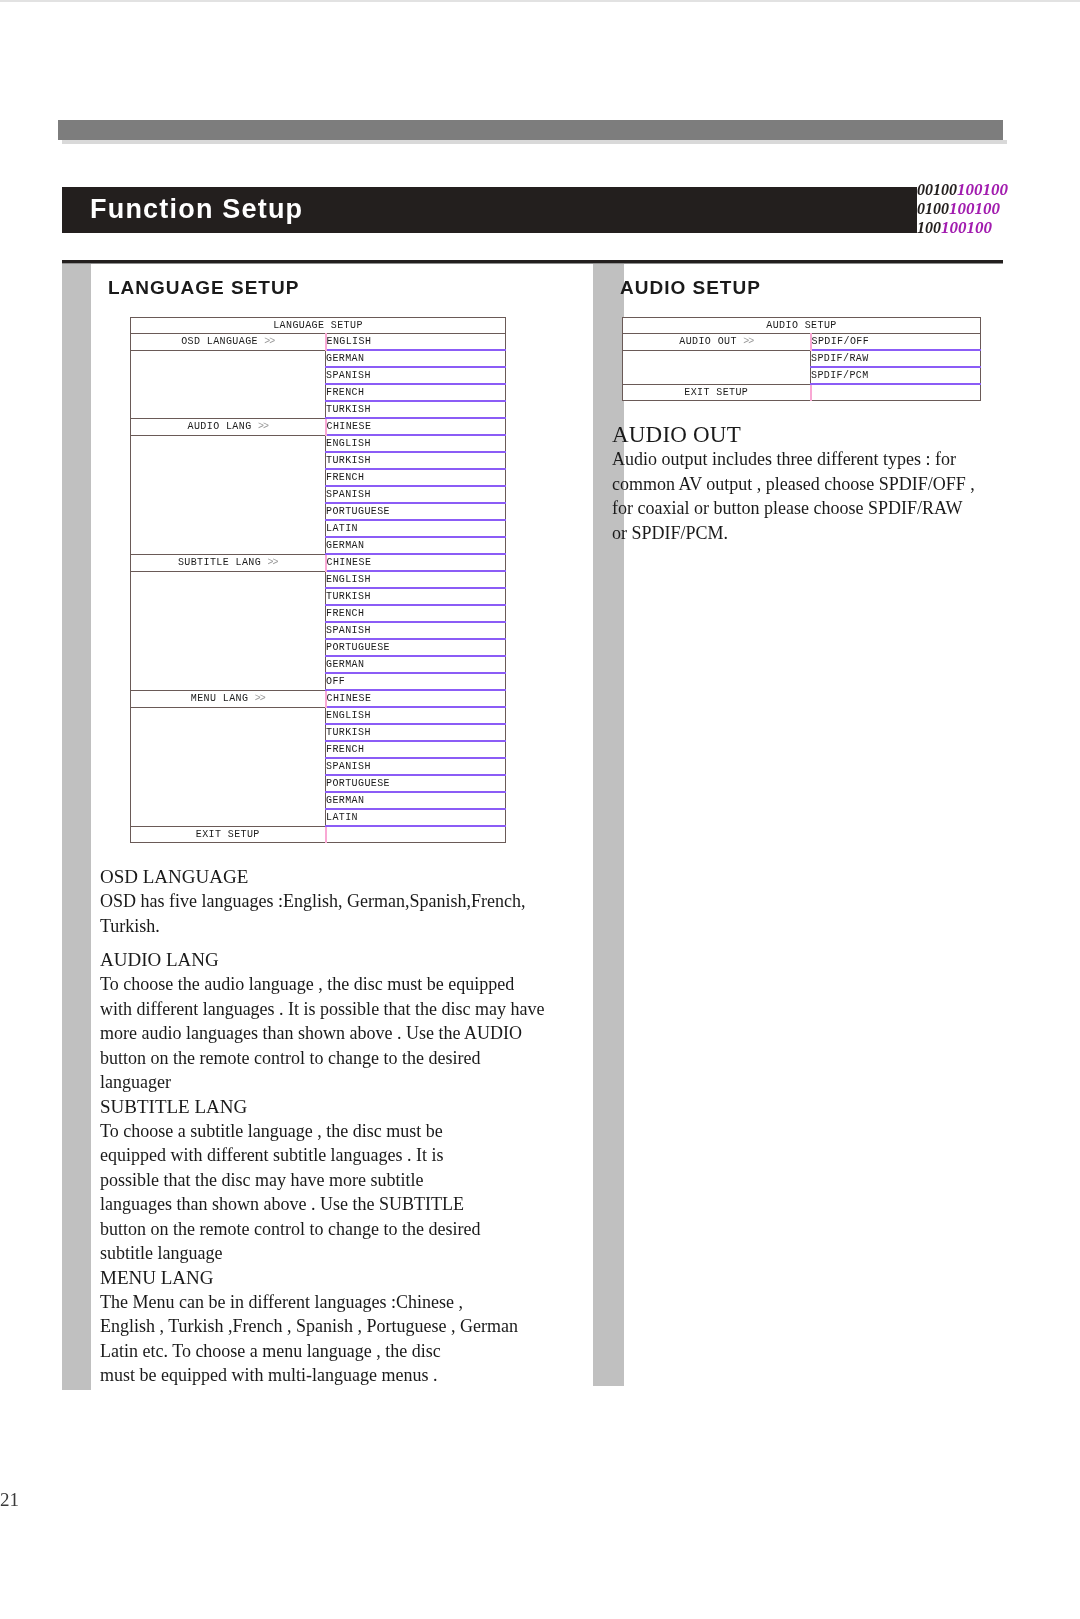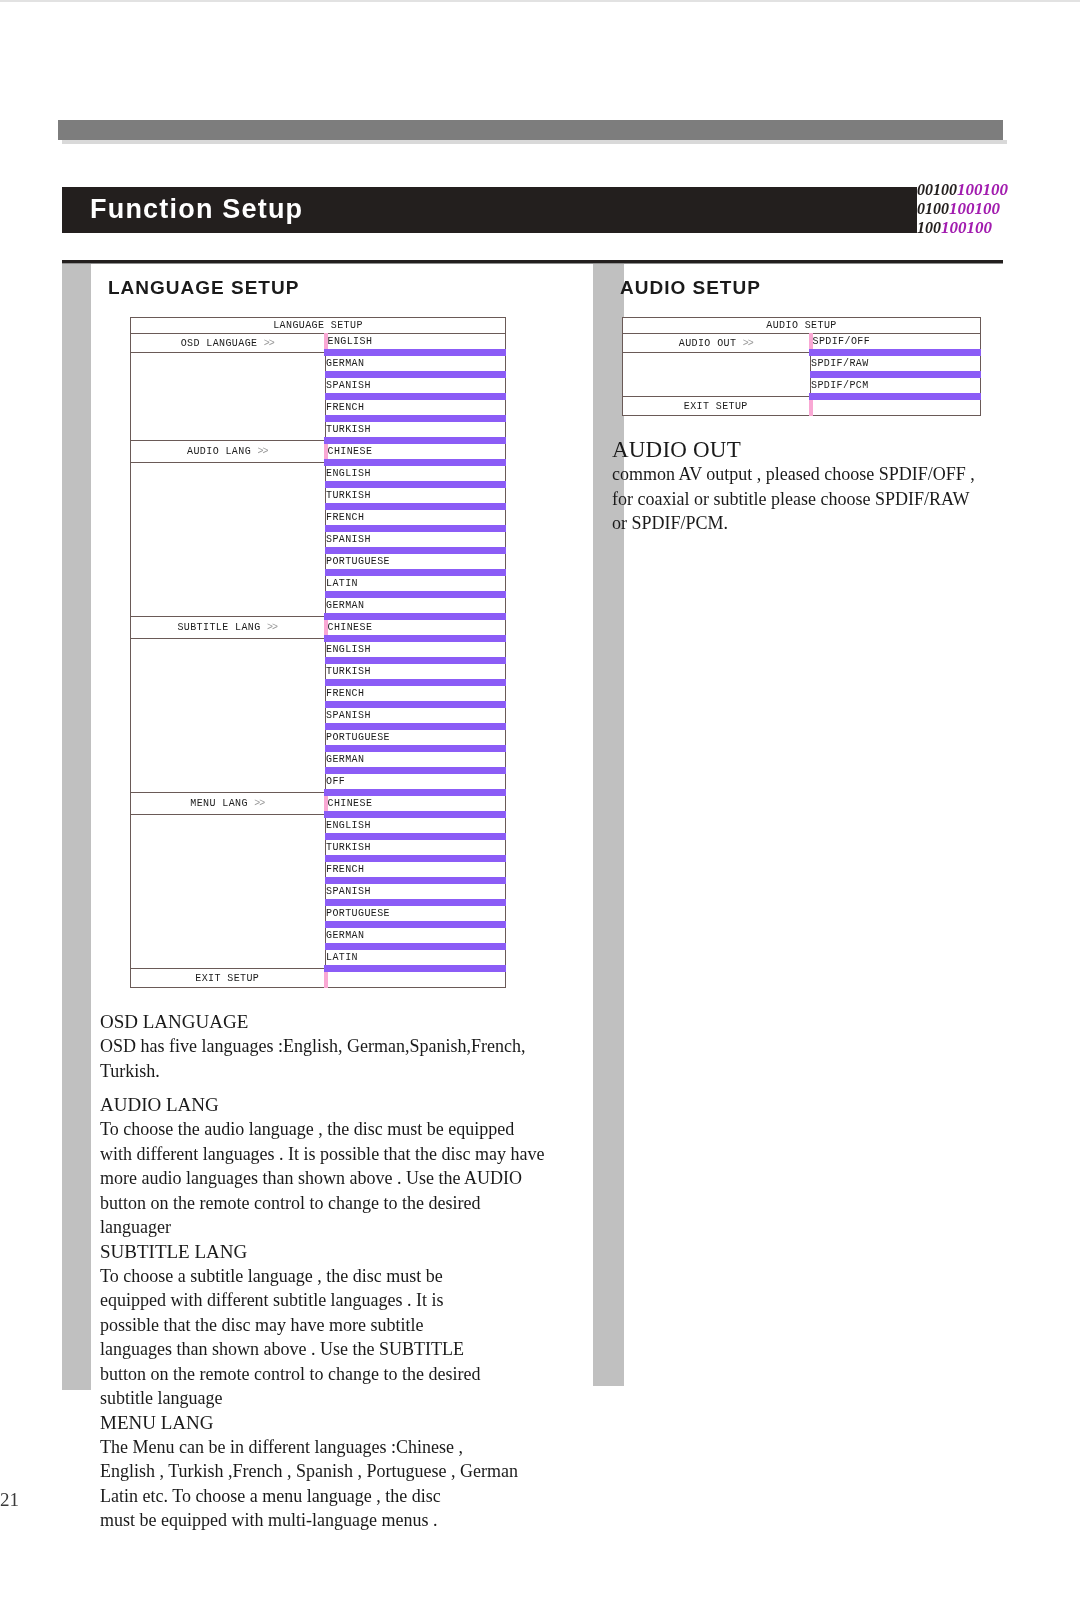--- a/index.html
+++ b/index.html
@@ -129,30 +129,30 @@
     line-height: 15px;
     vertical-align: middle;
   }
   .osd-title-cell {
     text-align: center;
     border-bottom: 1px solid #6a5a57;
     font-size: 10px;
   }
   .lbl-cell {
     text-align: center;
-    border-right: 4px solid #f9a8d4;
+    border-right: 2px solid #f9a8d4;
   }
   .lbl-cell.has-label {
     border-top: 1px solid #6a5a57;
     border-bottom: 1px solid #6a5a57;
   }
   .lbl-cell .chev { color: #9a9a9a; letter-spacing: -1px; }
   .opt-cell {
     padding-left: 16px;
-    border-bottom: 7px solid #8b5cf6;
+    border-bottom: 2px solid #8b5cf6;
   }
   .opt-cell.audio { }
   .blank-cell { border-right: 1px solid #6a5a57; }
   .nobord { border-bottom: none; }
   .exit-row td {
     border-top: 1px solid #6a5a57;
   }
 
   
   .body-head {
@@ -410,21 +410,22 @@
         <tr class="exit-row">
           <td class="lbl-cell nobord">EXIT SETUP</td>
           <td class="nobord"></td>
         </tr>
       </tbody>
     </table>
 
     <div class="gap-med"></div>
 
     <p class="body-head big">AUDIO OUT</p>
+    <p class="body-p">Audio output includes three different types : for</p>
     <p class="body-p">common AV output , pleased choose SPDIF/OFF ,</p>
-    <p class="body-p">for coaxial or subtitle please choose SPDIF/RAW</p>
+    <p class="body-p">for coaxial or button please choose SPDIF/RAW</p>
     <p class="body-p">or SPDIF/PCM.</p>
 
   </div>
 
   <div class="page-num">21</div>
 
 </div>
 
 </body></html>

